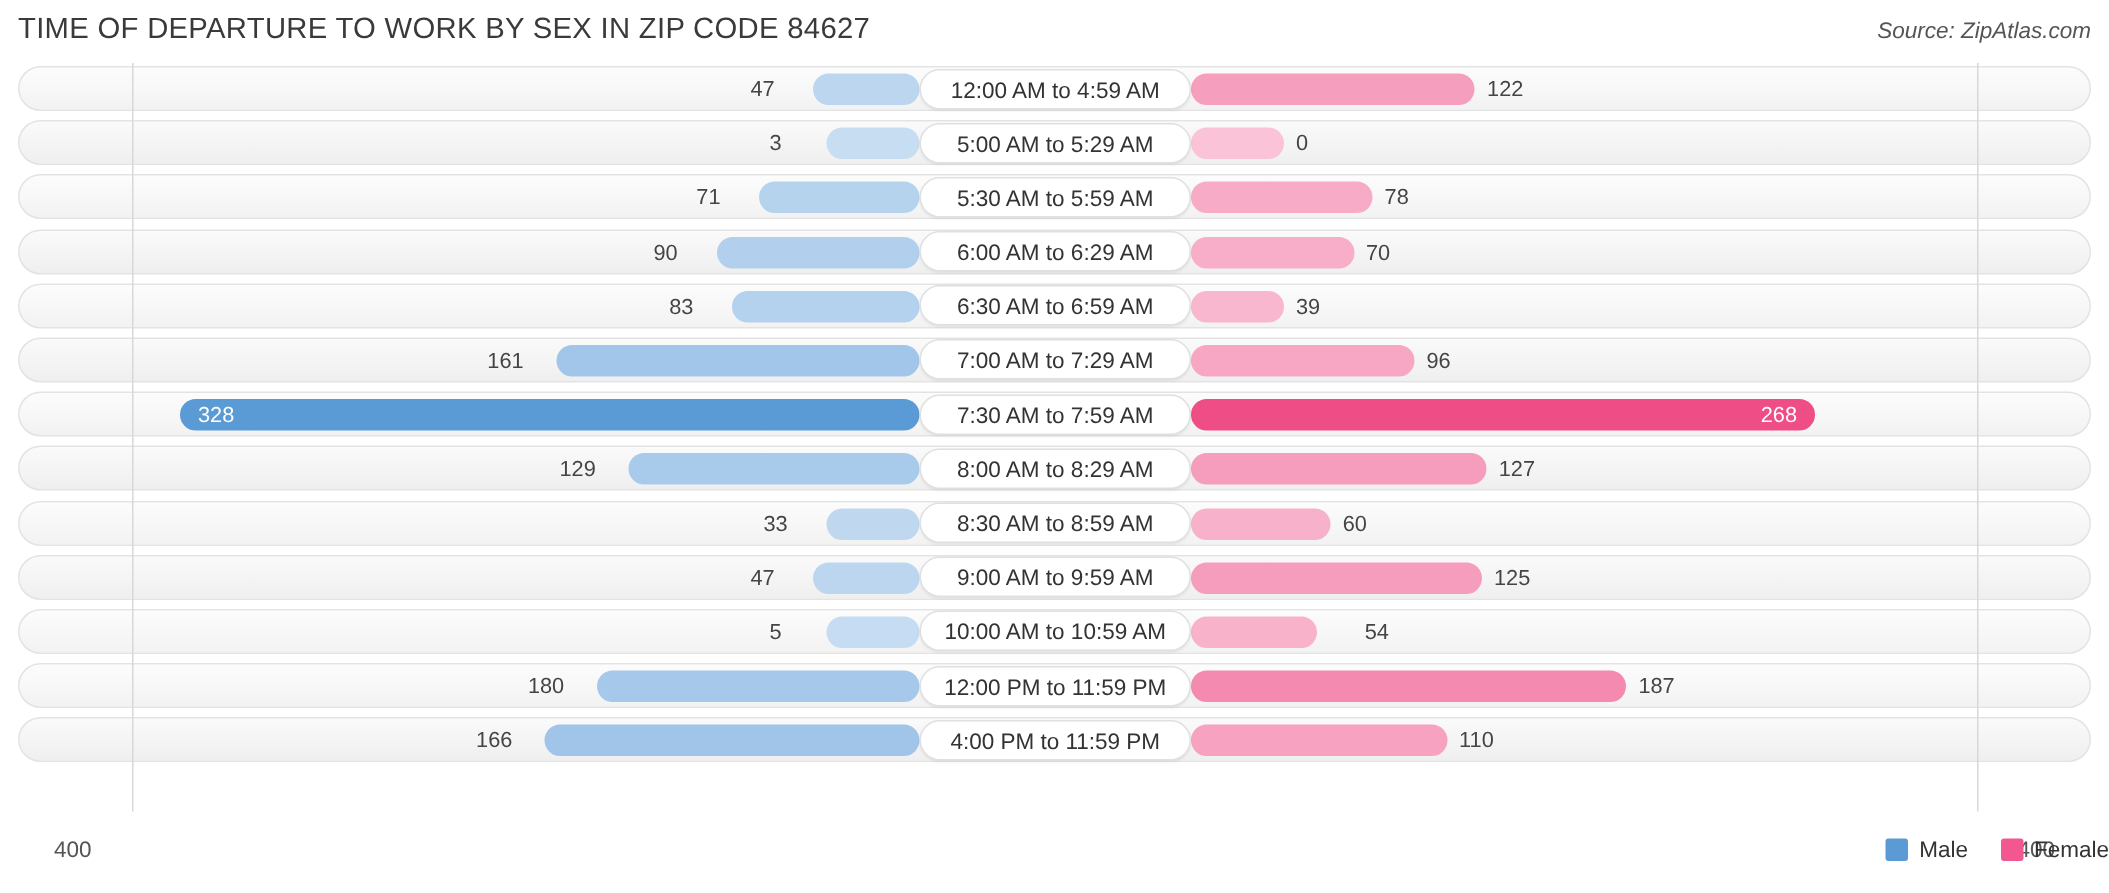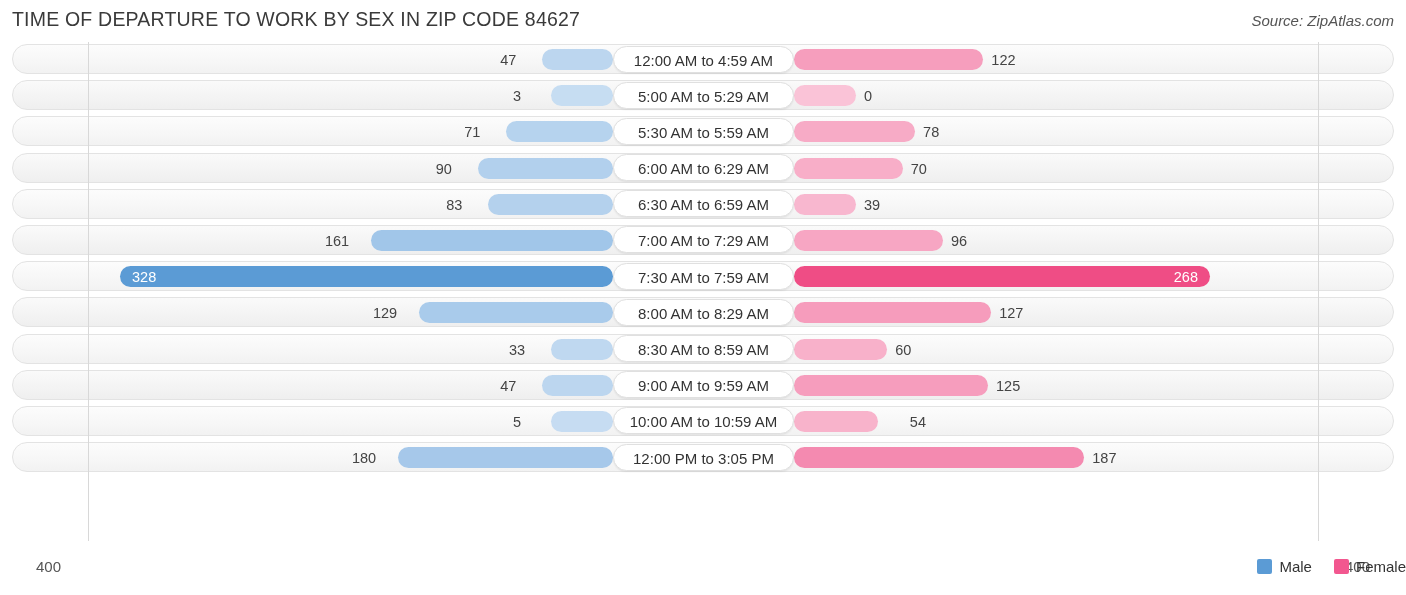--- a/index.html
+++ b/index.html
@@ -272,21 +272,29 @@
         <div class="bar female" style="left: 794px; width: 83.8209px; background: rgb(248, 179, 203);"></div>
         <div class="val female" style="left: 885.821px; margin-left: 24px;">54</div>
         <div class="cat">10:00 AM to 10:59 AM</div>
       </div>
       <div class="row">
         <div class="track"></div>
         <div class="bar male" style="left: 398.064px; width: 214.936px; background: rgb(166, 200, 234);"></div>
         <div class="val male" style="left: 338.064px; width: 52px;">180</div>
         <div class="bar female" style="left: 794px; width: 290.269px; background: rgb(244, 138, 176);"></div>
         <div class="val female" style="left: 1092.27px;">187</div>
-        <div class="cat">12:00 PM to 3:05 PM</div>
+        <div class="cat">12:00 PM to 11:59 PM</div>
+      </div>
+      <div class="row alt">
+        <div class="track"></div>
+        <div class="bar male" style="left: 363.494px; width: 249.506px; background: rgb(160, 197, 233);"></div>
+        <div class="val male" style="left: 303.494px; width: 52px;">166</div>
+        <div class="bar female" style="left: 794px; width: 170.746px; background: rgb(246, 162, 192);"></div>
+        <div class="val female" style="left: 972.746px;">110</div>
+        <div class="cat">4:00 PM to 11:59 PM</div>
       </div>
     </div>
 </div>
 
 <div id="footer">
   <div class="axis-max" id="axis-max-left">400</div>
   <div class="axis-max" id="axis-max-right">400</div>
   <div id="legend">
       <div class="legend-item">
         <span class="swatch" style="background: rgb(91, 155, 213);"></span>

